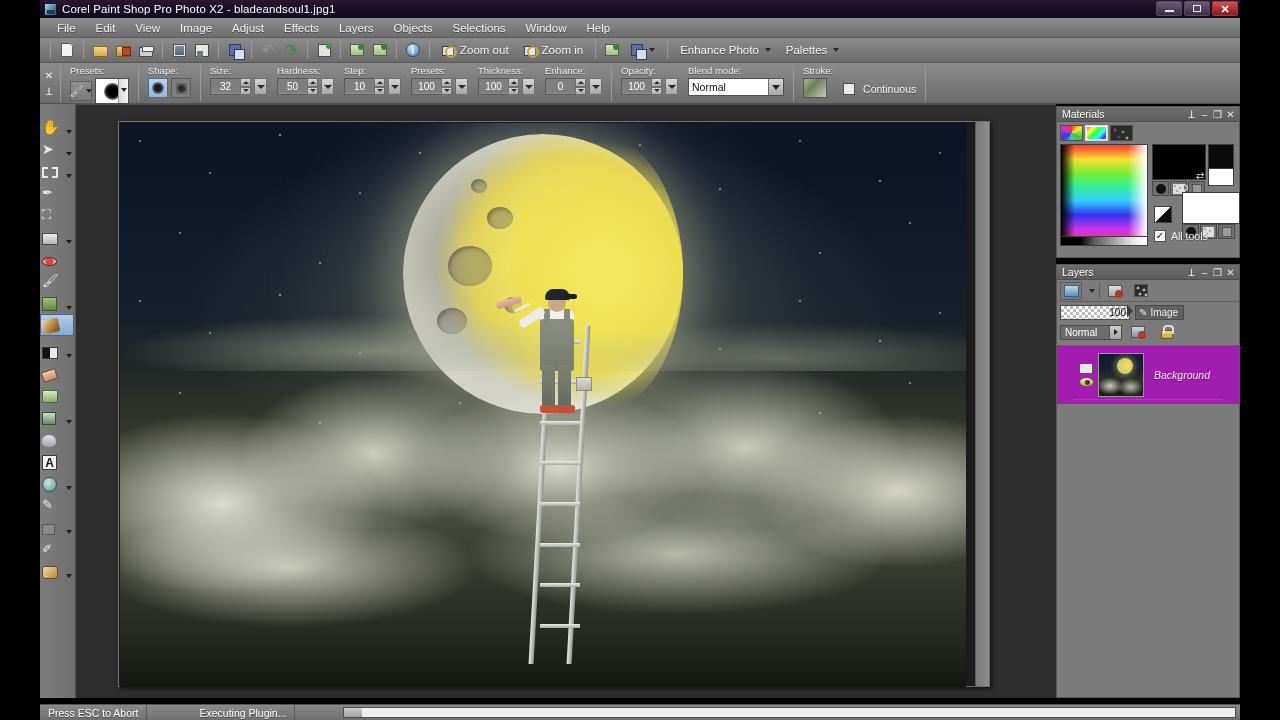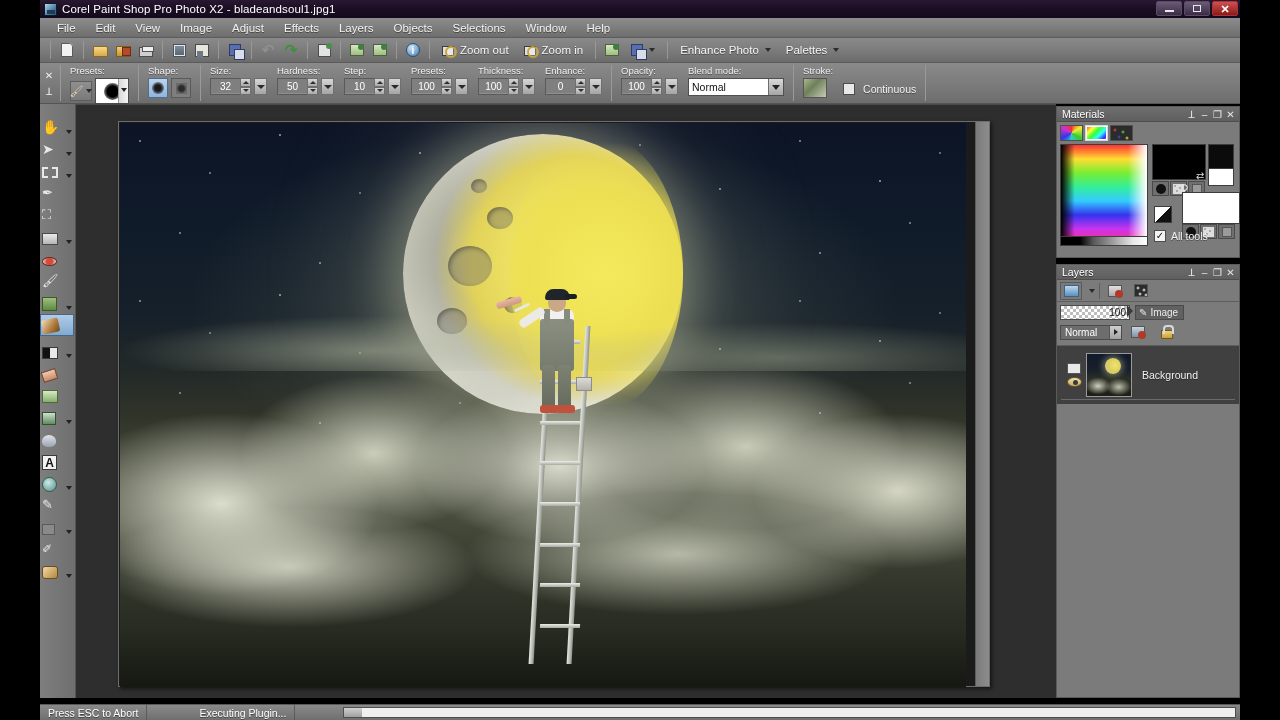--- a/index.html
+++ b/index.html
@@ -348,21 +348,21 @@
   .blend-txt{ flex:1;font-size:10px;color:#fff;padding-left:4px;}
   .blend-arrow{ width:12px;height:13px;background:linear-gradient(#cfcfcf,#a3a3a3);
      border-left:1px solid #555;display:flex;align-items:center;justify-content:center;}
   .blend-arrow:after{content:"";border-top:3.5px solid transparent;border-bottom:3.5px solid transparent;
      border-left:4px solid #232323;}
   .lock-ic{ width:15px;height:14px;position:relative;}
   .lock-ic:before{content:"";position:absolute;left:3px;bottom:0;width:10px;height:7px;
      background:linear-gradient(#f0d27a,#c8a13c);border:1px solid #6f5a1c;}
   .lock-ic:after{content:"";position:absolute;left:5px;top:0;width:7px;height:7px;
      border:2px solid #d9d9d9;border-bottom:none;border-radius:4px 4px 0 0;}
-  .layer-list{ background:#404040; border-top:1px solid #5e5e5e; padding:4px 4px; }
+  .layer-list{ background:#a21caf; border-top:1px solid #5e5e5e; padding:4px 16px;font-style:italic; }
   .layer-row{ display:flex; align-items:center; height:50px; padding:0 4px;
      border-bottom:1px solid #6b6b6b;}
   .lr-icons{ width:18px; display:flex; flex-direction:column; align-items:center; gap:3px;}
   .lr-vis{ width:14px;height:11px;background:#e9e9e9;border:1px solid #555;}
   .lr-eye{ width:15px;height:10px;border-radius:50%;
      background:linear-gradient(#f2e2b0,#c8a85e); border:1px solid #6a5a2a; position:relative;}
   .lr-eye:after{content:"";position:absolute;left:5px;top:2px;width:5px;height:5px;border-radius:50%;background:#3a3a3a;}
   .lr-thumb{ width:46px;height:44px;border:1px solid #9a9a9a; overflow:hidden; position:relative;
      margin-left:3px; background:#121a26;}
   .lt-sky{position:absolute;inset:0;background:linear-gradient(#101a2a 0%,#19202a 40%,#2f3326 62%,#1a1c15 100%);}

